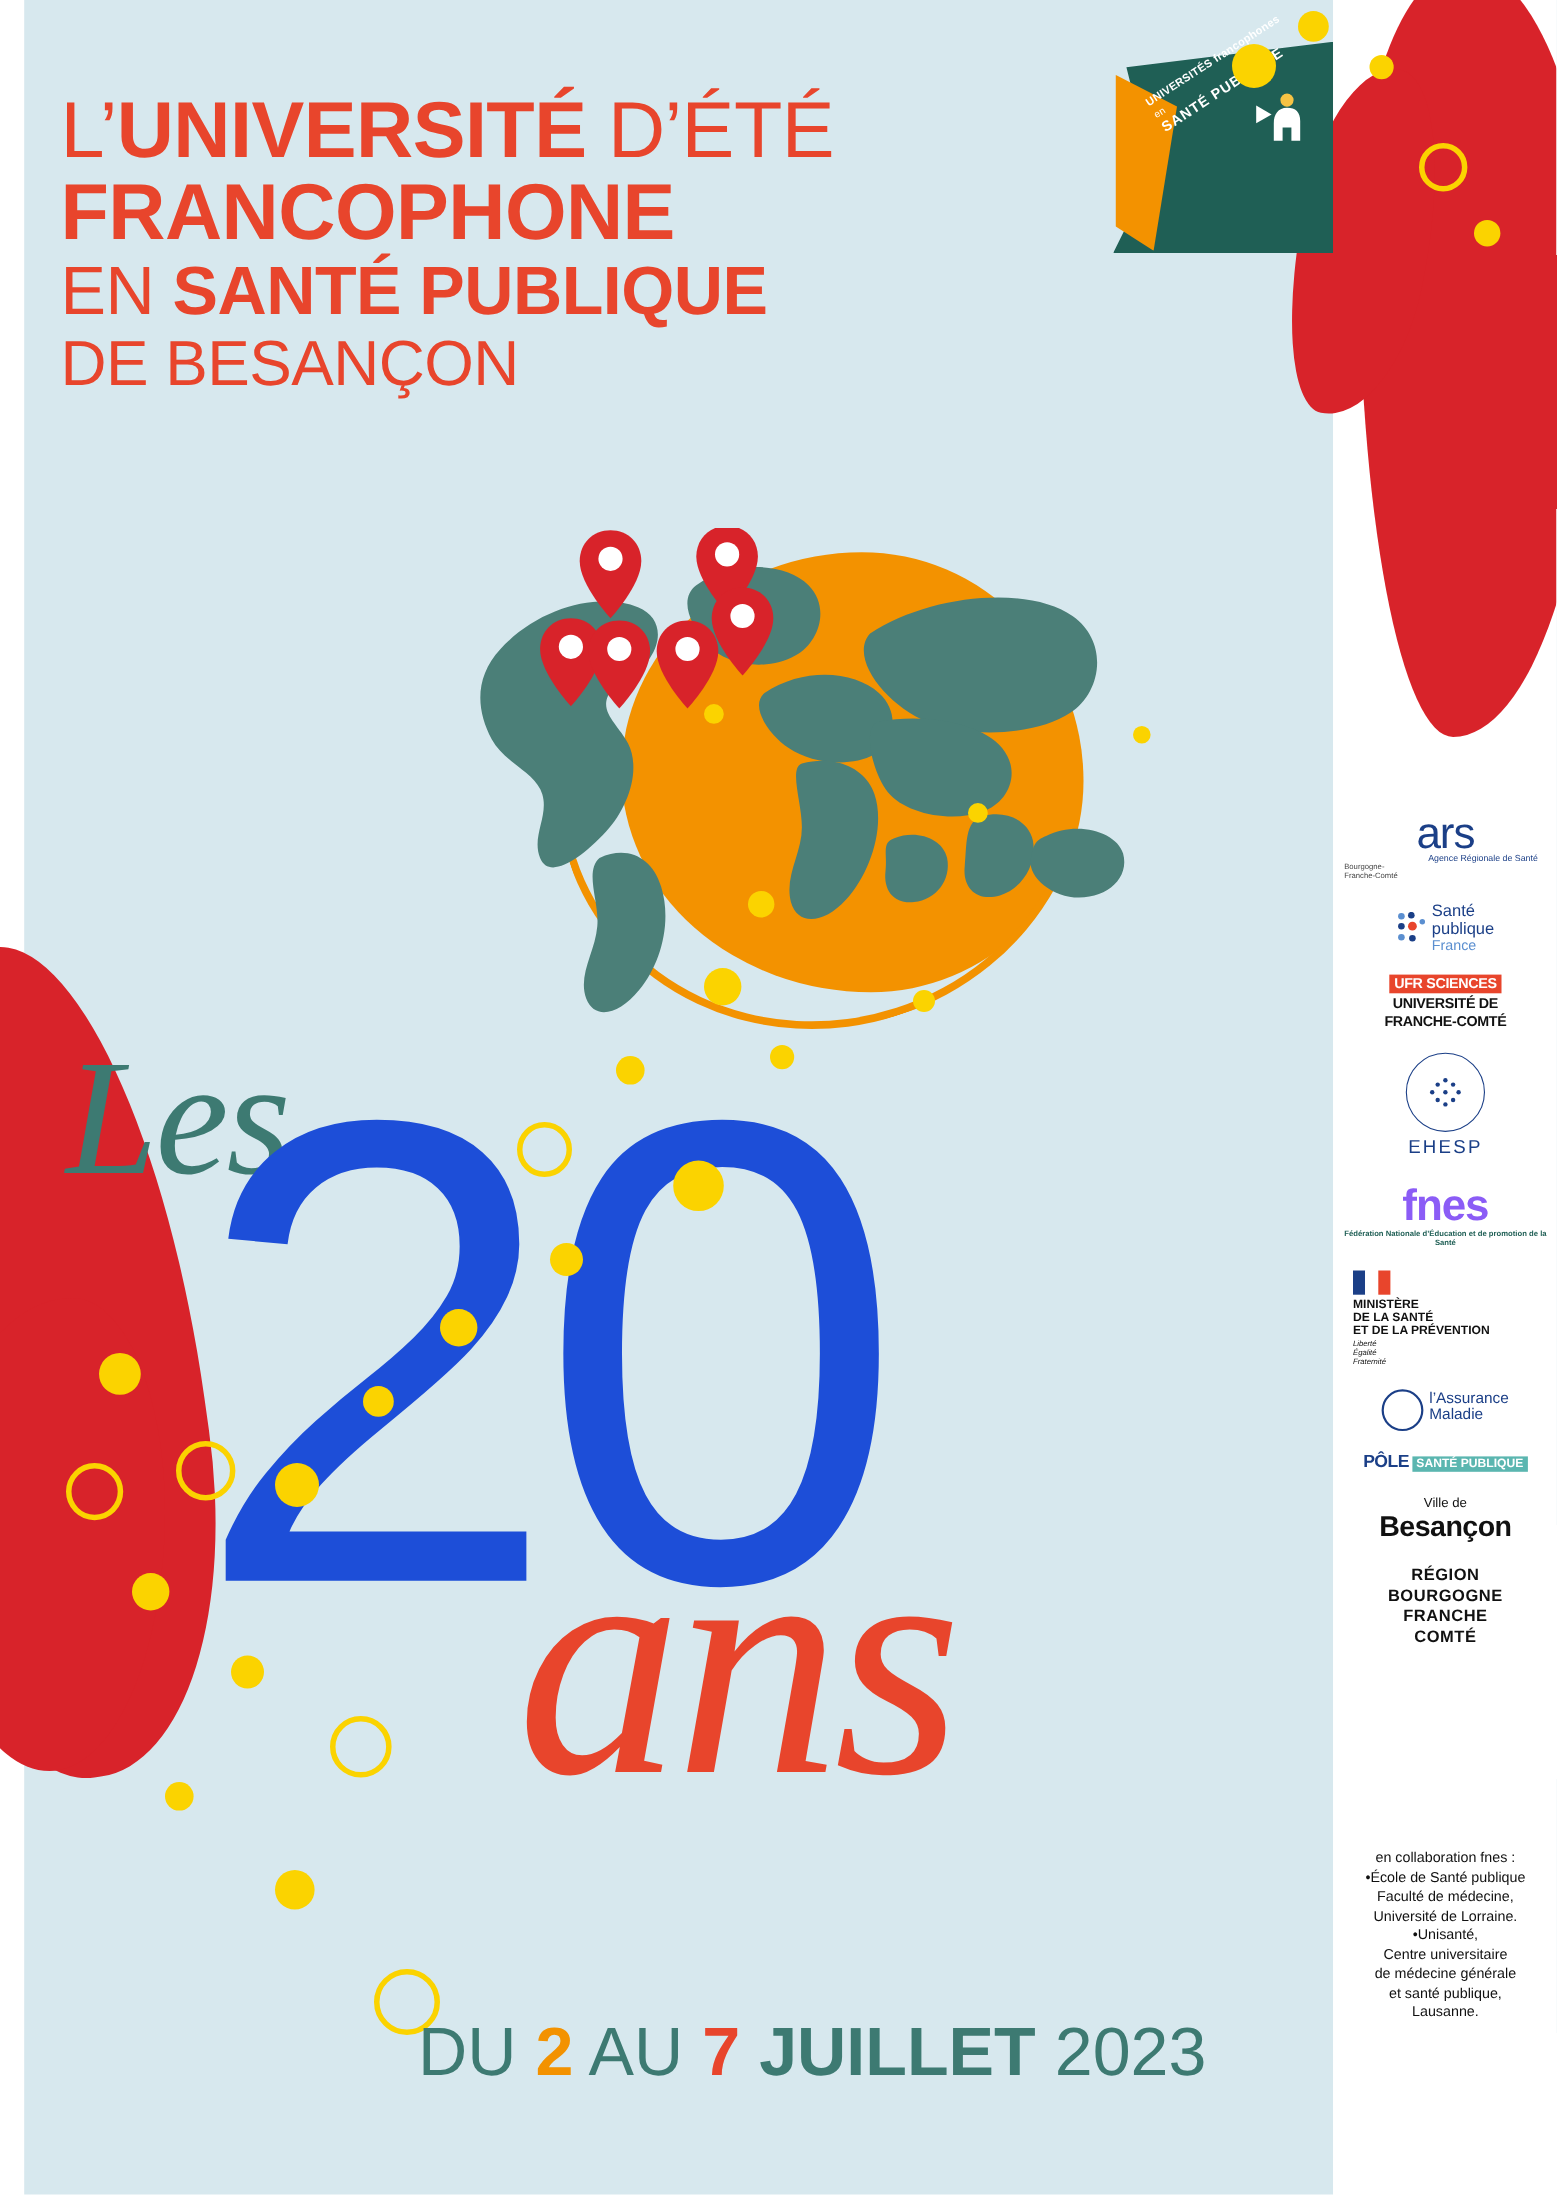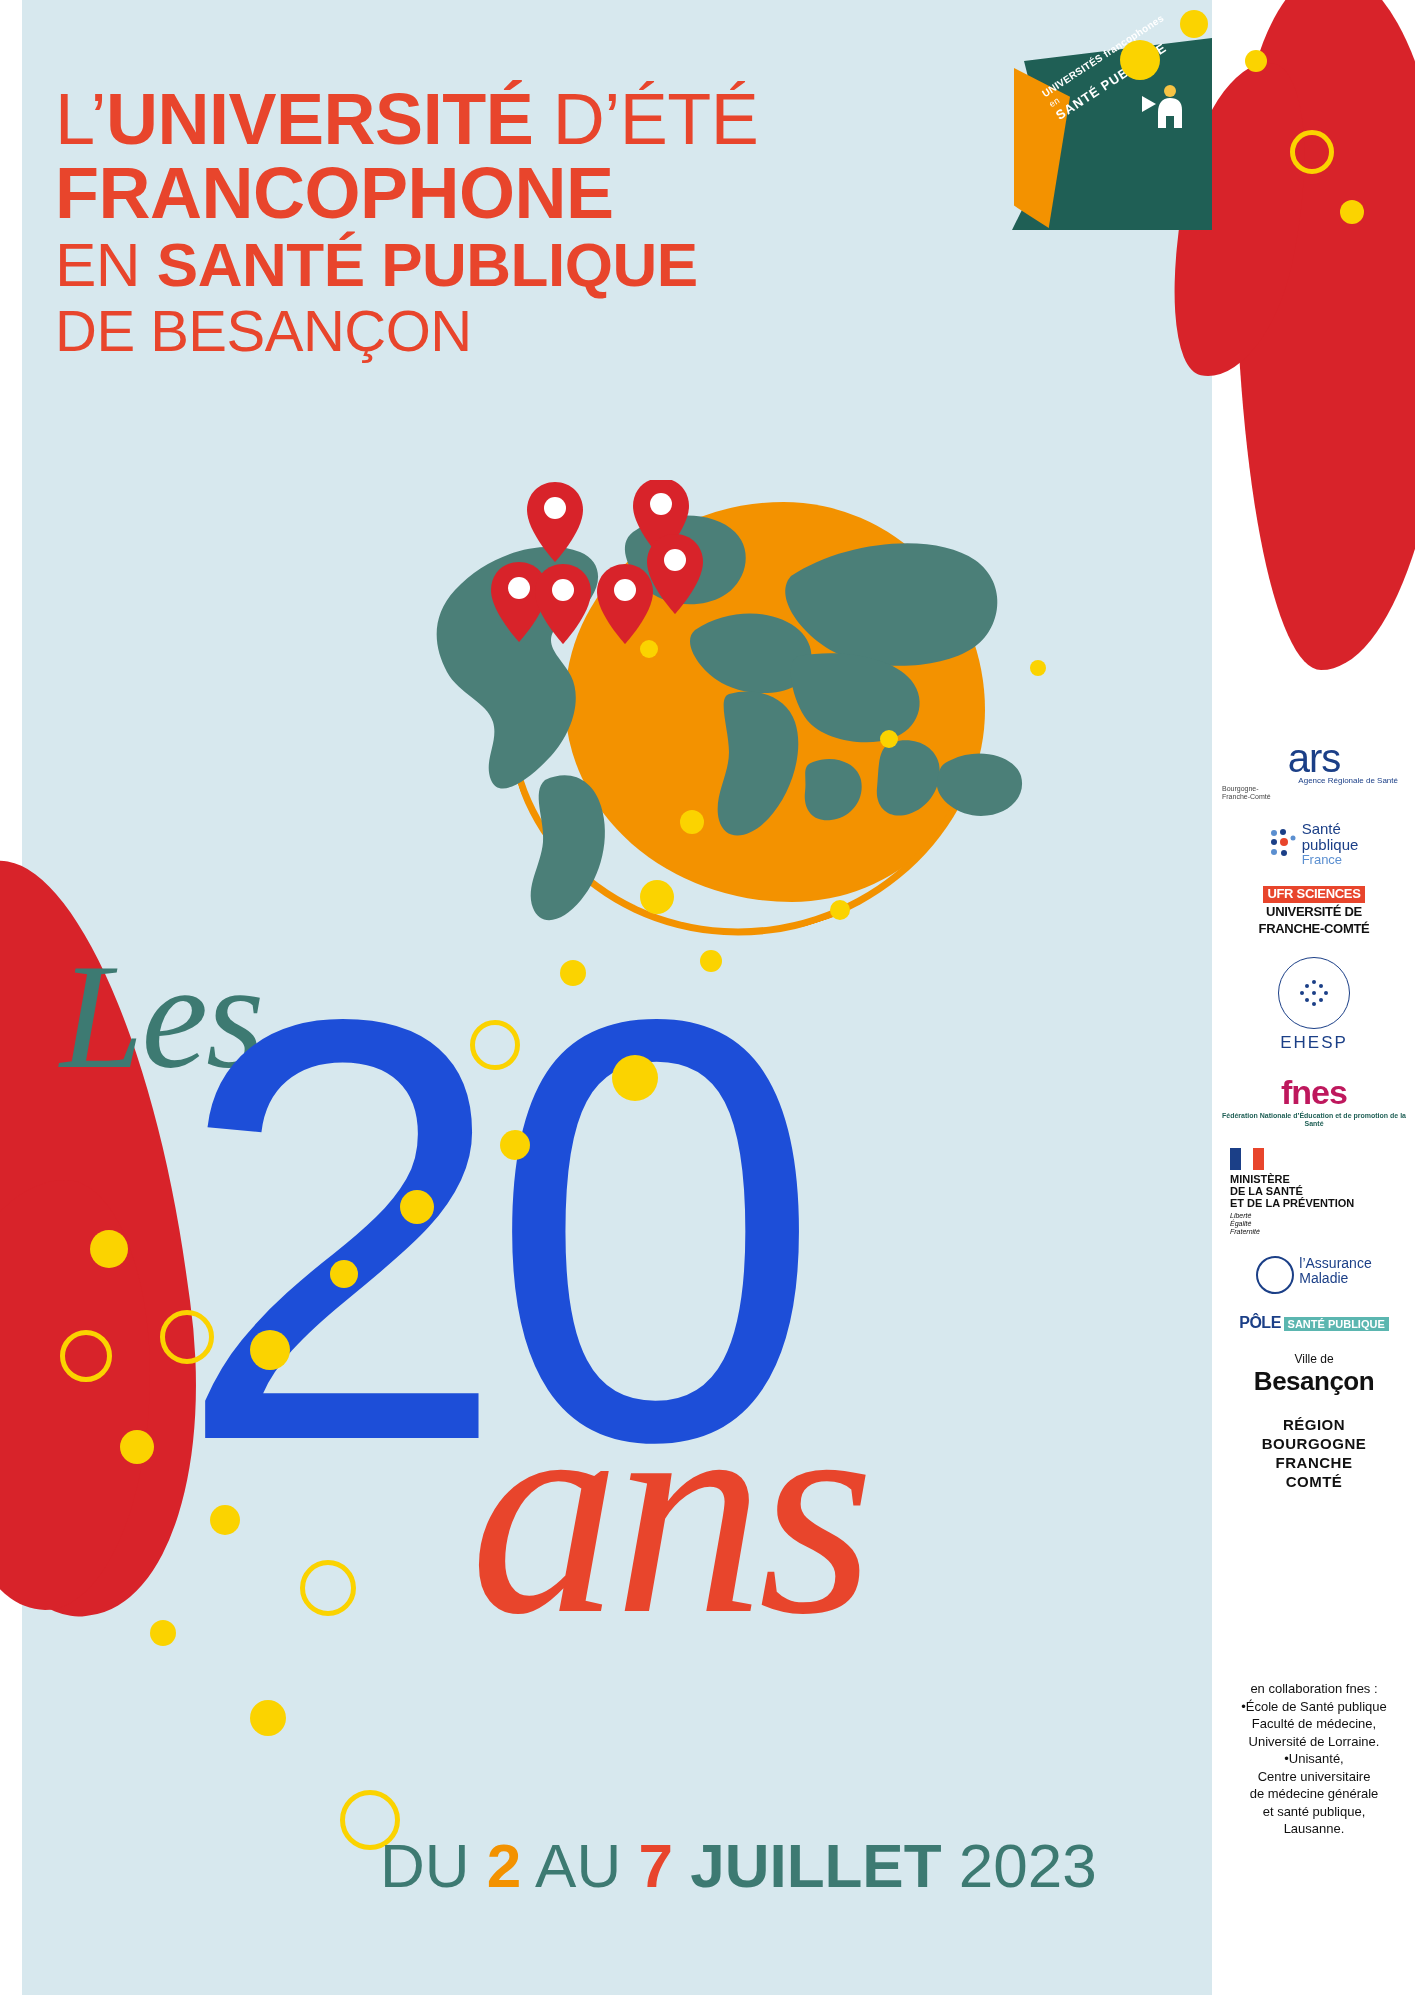--- a/index.html
+++ b/index.html
@@ -310,22 +310,22 @@
     border: 1px solid #1b3f87;
     margin: 0 auto 4px;
     position: relative;
   }
   .logo-ehesp .label {
     font-size: 17px;
     letter-spacing: 2px;
     color: #1b3f87;
   }
   .logo-fnes .word {
-    font-size: 34px;
-    color: #be185d;
+    font-size: 40px;
+    color: #8b5cf6;
     font-weight: 700;
     letter-spacing: -1px;
   }
   .logo-fnes .sub {
     font-size: 7px;
     color: #1f5f55;
     font-weight: 700;
   }
   .logo-ministere {
     text-align: left;

